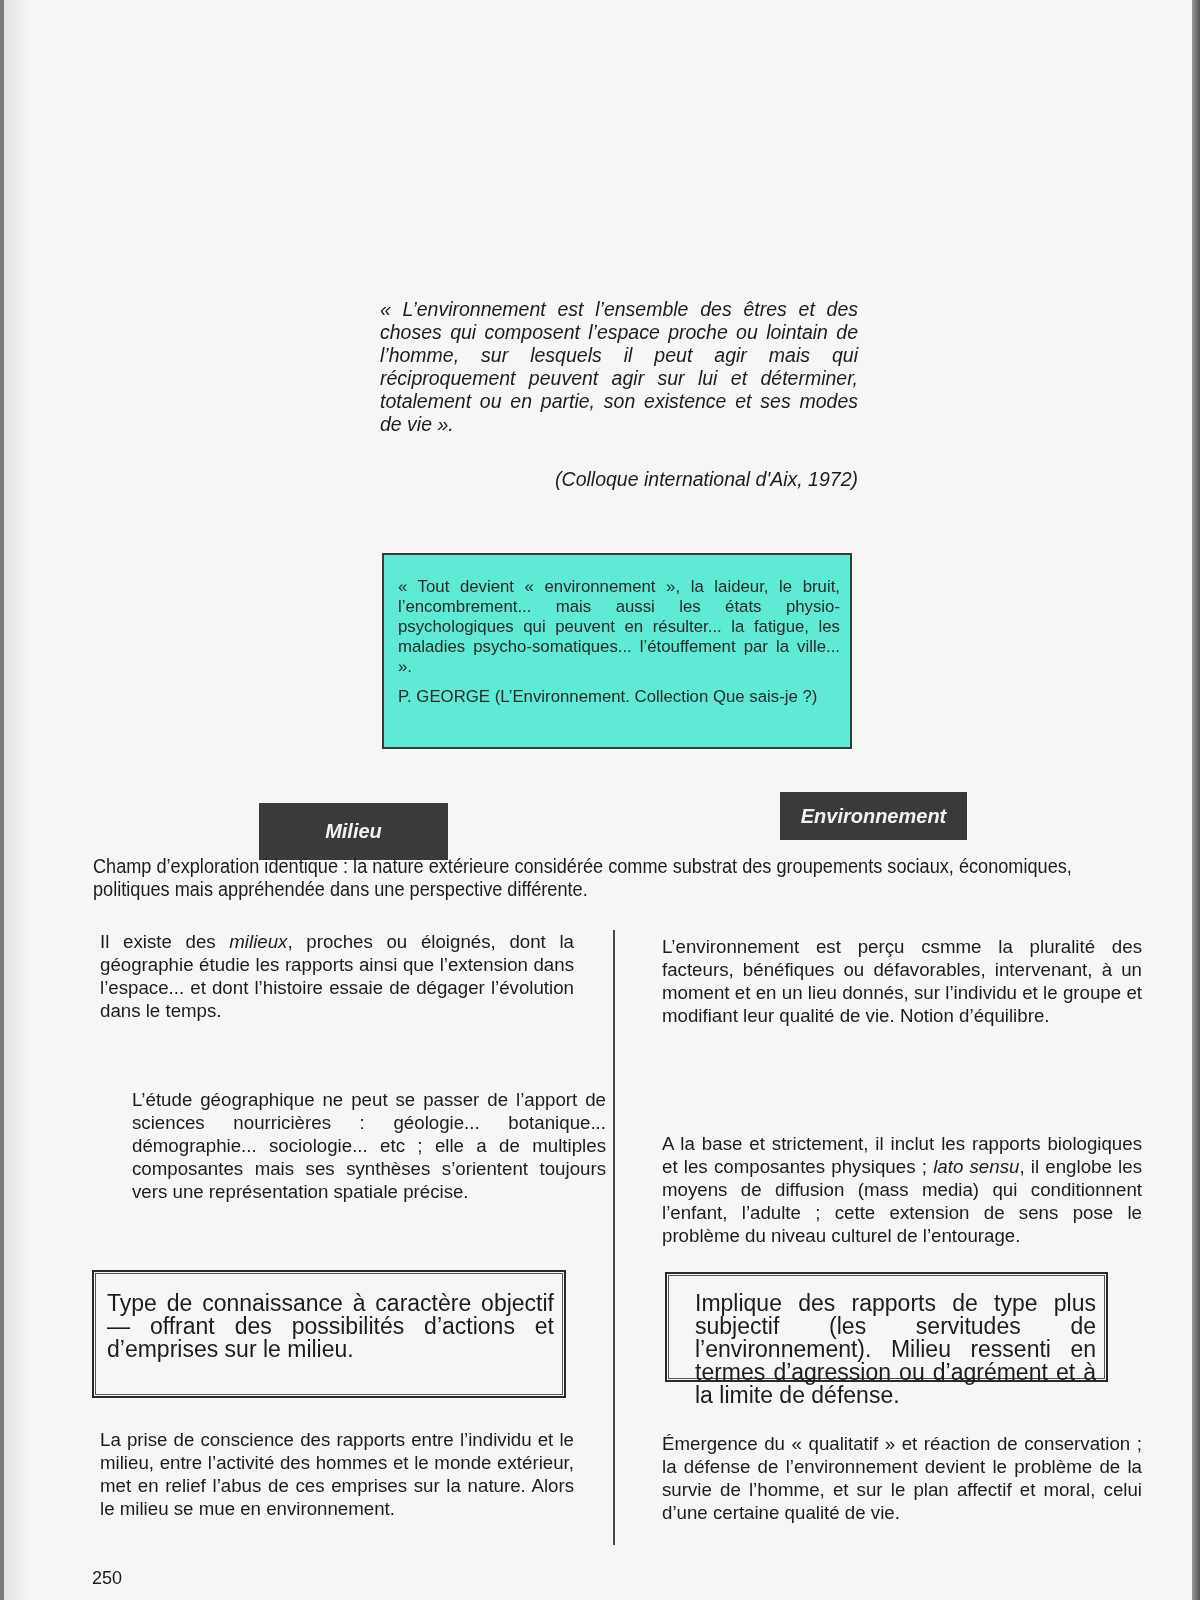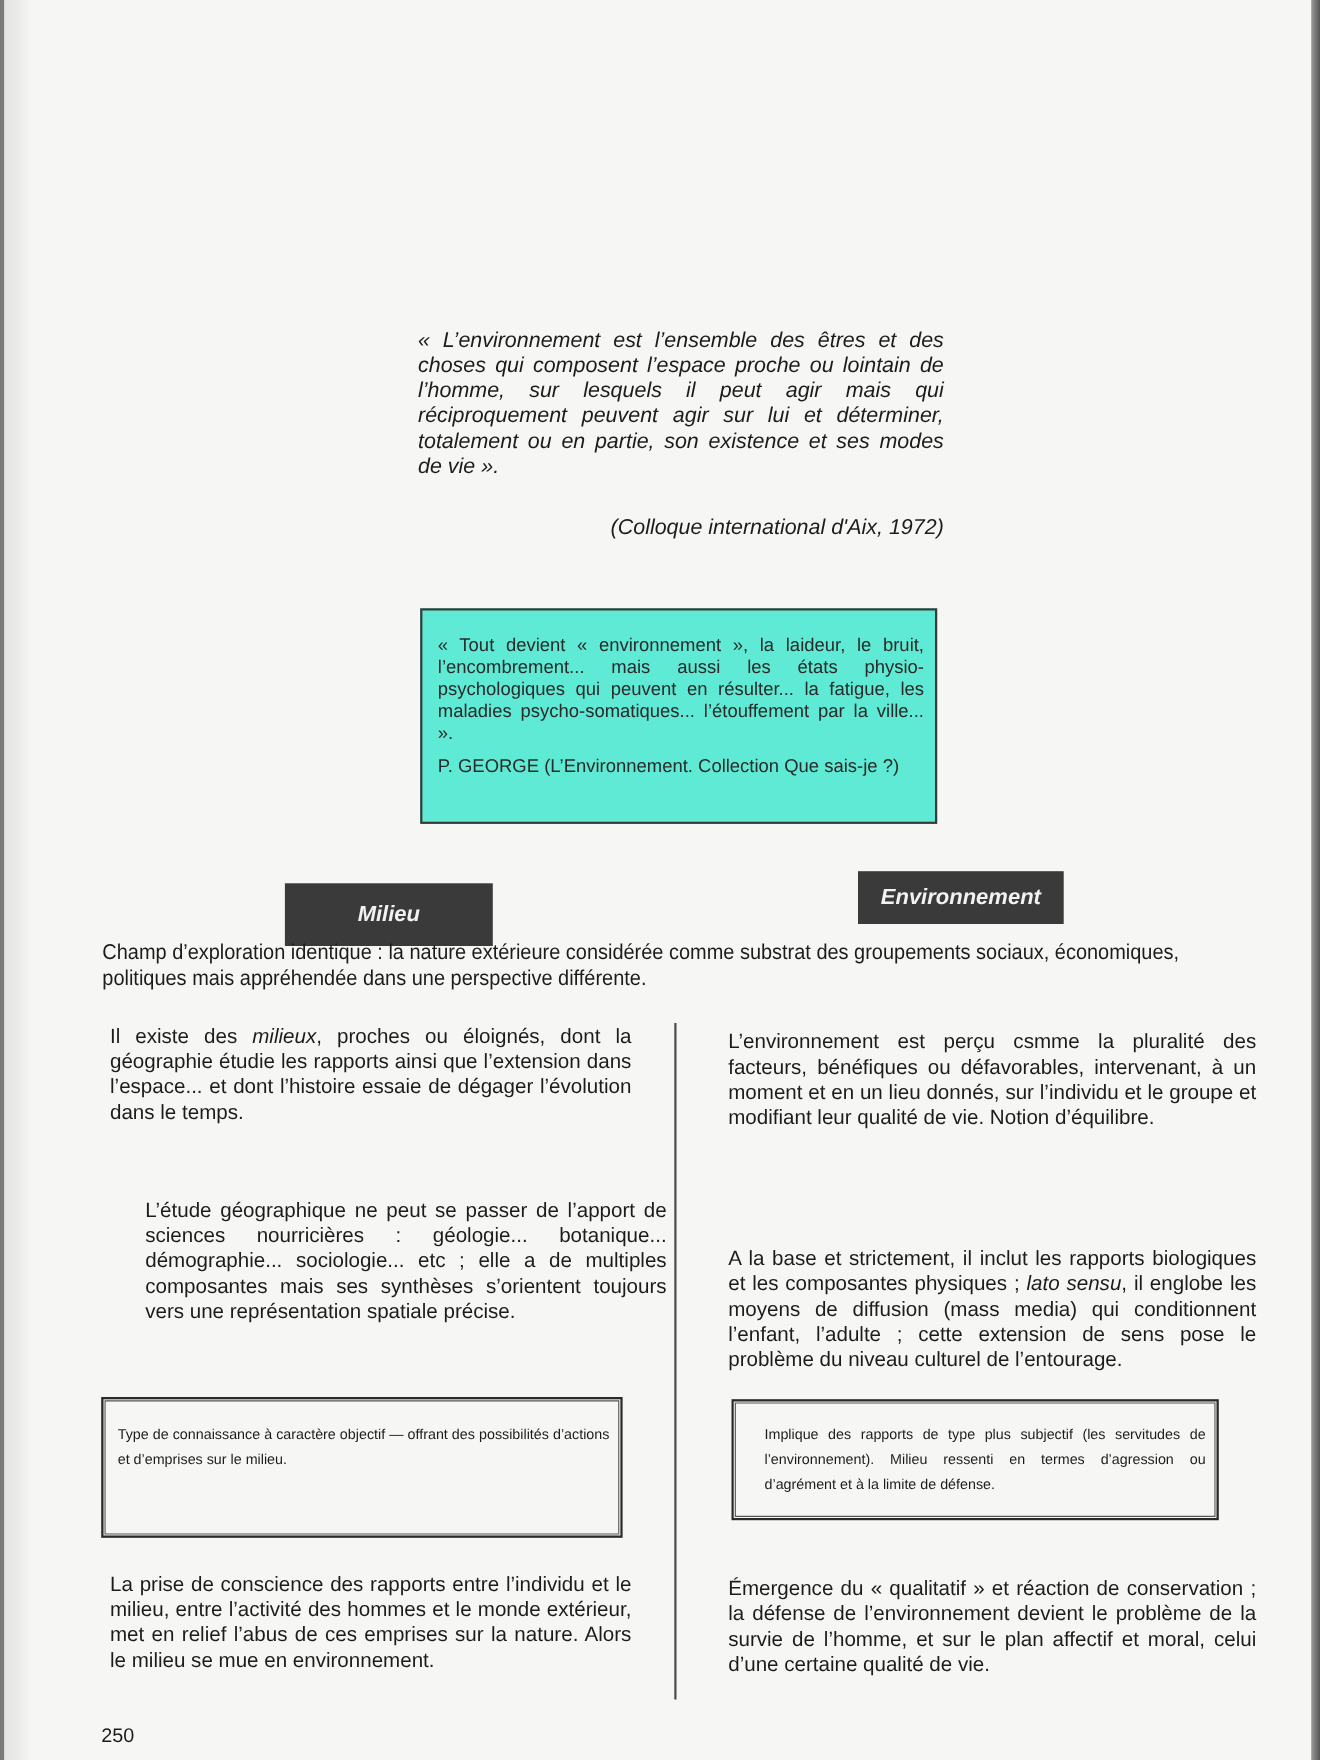--- a/index.html
+++ b/index.html
@@ -28,21 +28,21 @@
 
     .intro { position: absolute; left: 93px; top: 855px; width: 1060px; font-size: 19.5px; line-height: 23px; transform: scaleX(0.93); transform-origin: left top; width: 1140px; }
 
     .col { position: absolute; font-size: 18.7px; line-height: 23px; text-align: justify; }
     .col p { margin: 0; }
     .left-col { left: 100px; width: 474px; }
     .right-col { left: 662px; width: 480px; }
 
     .divider { position: absolute; left: 613px; top: 930px; width: 2px; height: 615px; background: #4a4a4a; }
 
-    .boxed { position: absolute; box-sizing: border-box; border: 2px solid #2a2a2a; box-shadow: inset 0 0 0 1px #f6f6f4, inset 0 0 0 2px #555; font-size: 13px; line-height: 23px; text-align: justify; }
+    .boxed { position: absolute; box-sizing: border-box; border: 2px solid #2a2a2a; box-shadow: inset 0 0 0 1px #f6f6f4, inset 0 0 0 2px #555; font-size: 23px; line-height: 23px; text-align: justify; }
     .boxed p { margin: 0; }
     .box-left { left: 92px; top: 1270px; width: 474px; height: 128px; padding: 20px 10px 0 13px; }
     .box-right { left: 665px; top: 1272px; width: 443px; height: 110px; padding: 18px 10px 0 28px; }
 
     .page-number { position: absolute; left: 92px; top: 1568px; font-size: 18px; }
   </style>
 </head>
 <body>
 
 <div class="edge-left"></div>

